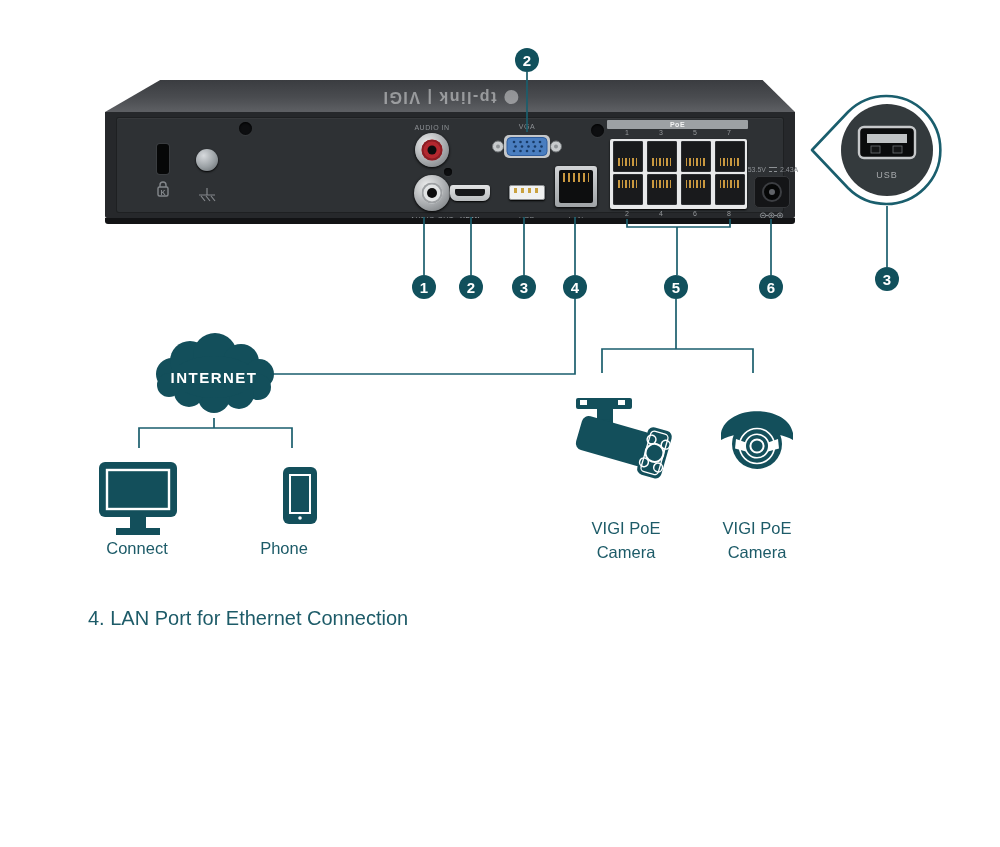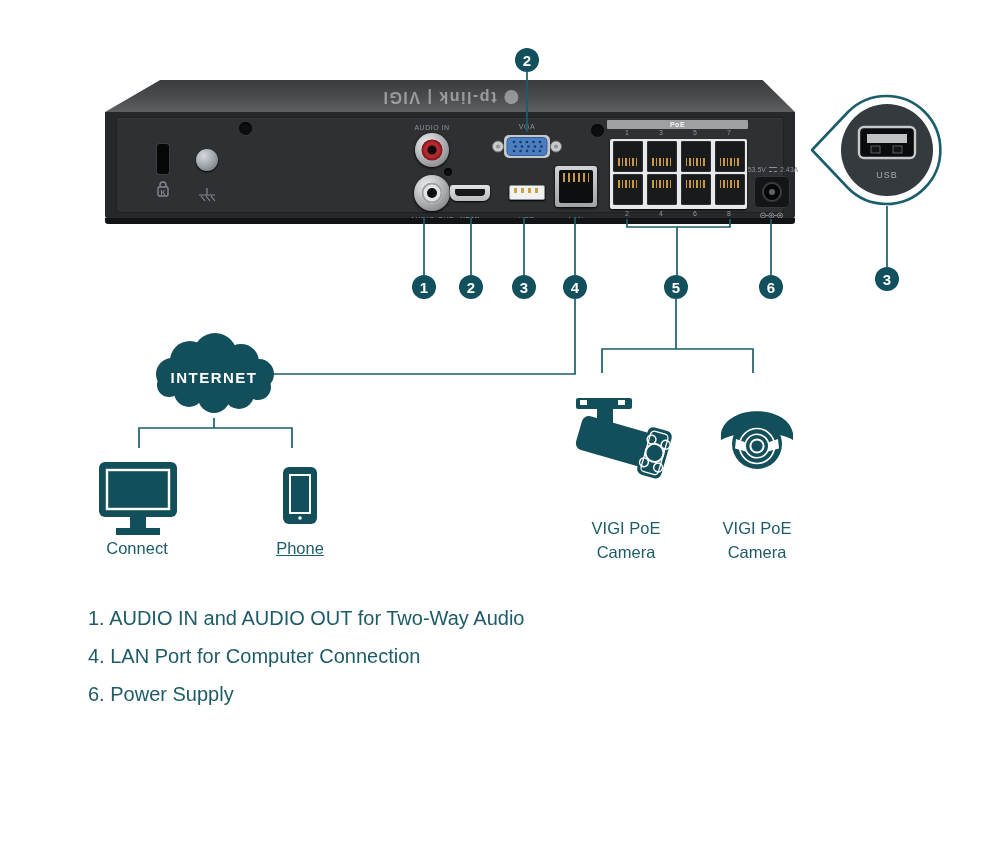--- a/index.html
+++ b/index.html
@@ -325,25 +325,23 @@
   <div class="callout" style="left:515px; top:48px;">2</div>
   <div class="callout" style="left:412px; top:275px;">1</div>
   <div class="callout" style="left:459px; top:275px;">2</div>
   <div class="callout" style="left:512px; top:275px;">3</div>
   <div class="callout" style="left:563px; top:275px;">4</div>
   <div class="callout" style="left:664px; top:275px;">5</div>
   <div class="callout" style="left:759px; top:275px;">6</div>
   <div class="callout" style="left:875px; top:267px;">3</div>
 
   <div class="net-label" style="left:137px; top:539px;">Connect</div>
-  <div class="net-label" style="left:300px; top:539px;text-decoration:underline;">Phone</div>
+  <div class="net-label" style="left:284px; top:539px;">Phone</div>
   <div class="net-label" style="left:626px; top:519px;">VIGI PoE</div>
   <div class="net-label" style="left:626px; top:543px;">Camera</div>
   <div class="net-label" style="left:757px; top:519px;">VIGI PoE</div>
   <div class="net-label" style="left:757px; top:543px;">Camera</div>
 
   <div class="legend">
-    <div class="legend-row"><span>1.</span> <span>AUDIO IN and AUDIO OUT for Two-Way Audio</span><sup></sup></div>
-    <div class="legend-row"><span>4.</span> <span>LAN Port for Computer Connection</span><sup></sup></div>
-    <div class="legend-row"><span>6.</span> <span>Power Supply</span><sup></sup></div>
+    <div class="legend-row"><span>4.</span> <span>LAN Port for Ethernet Connection</span><sup></sup></div>
   </div>
 
 </div>
 
 </body></html>

